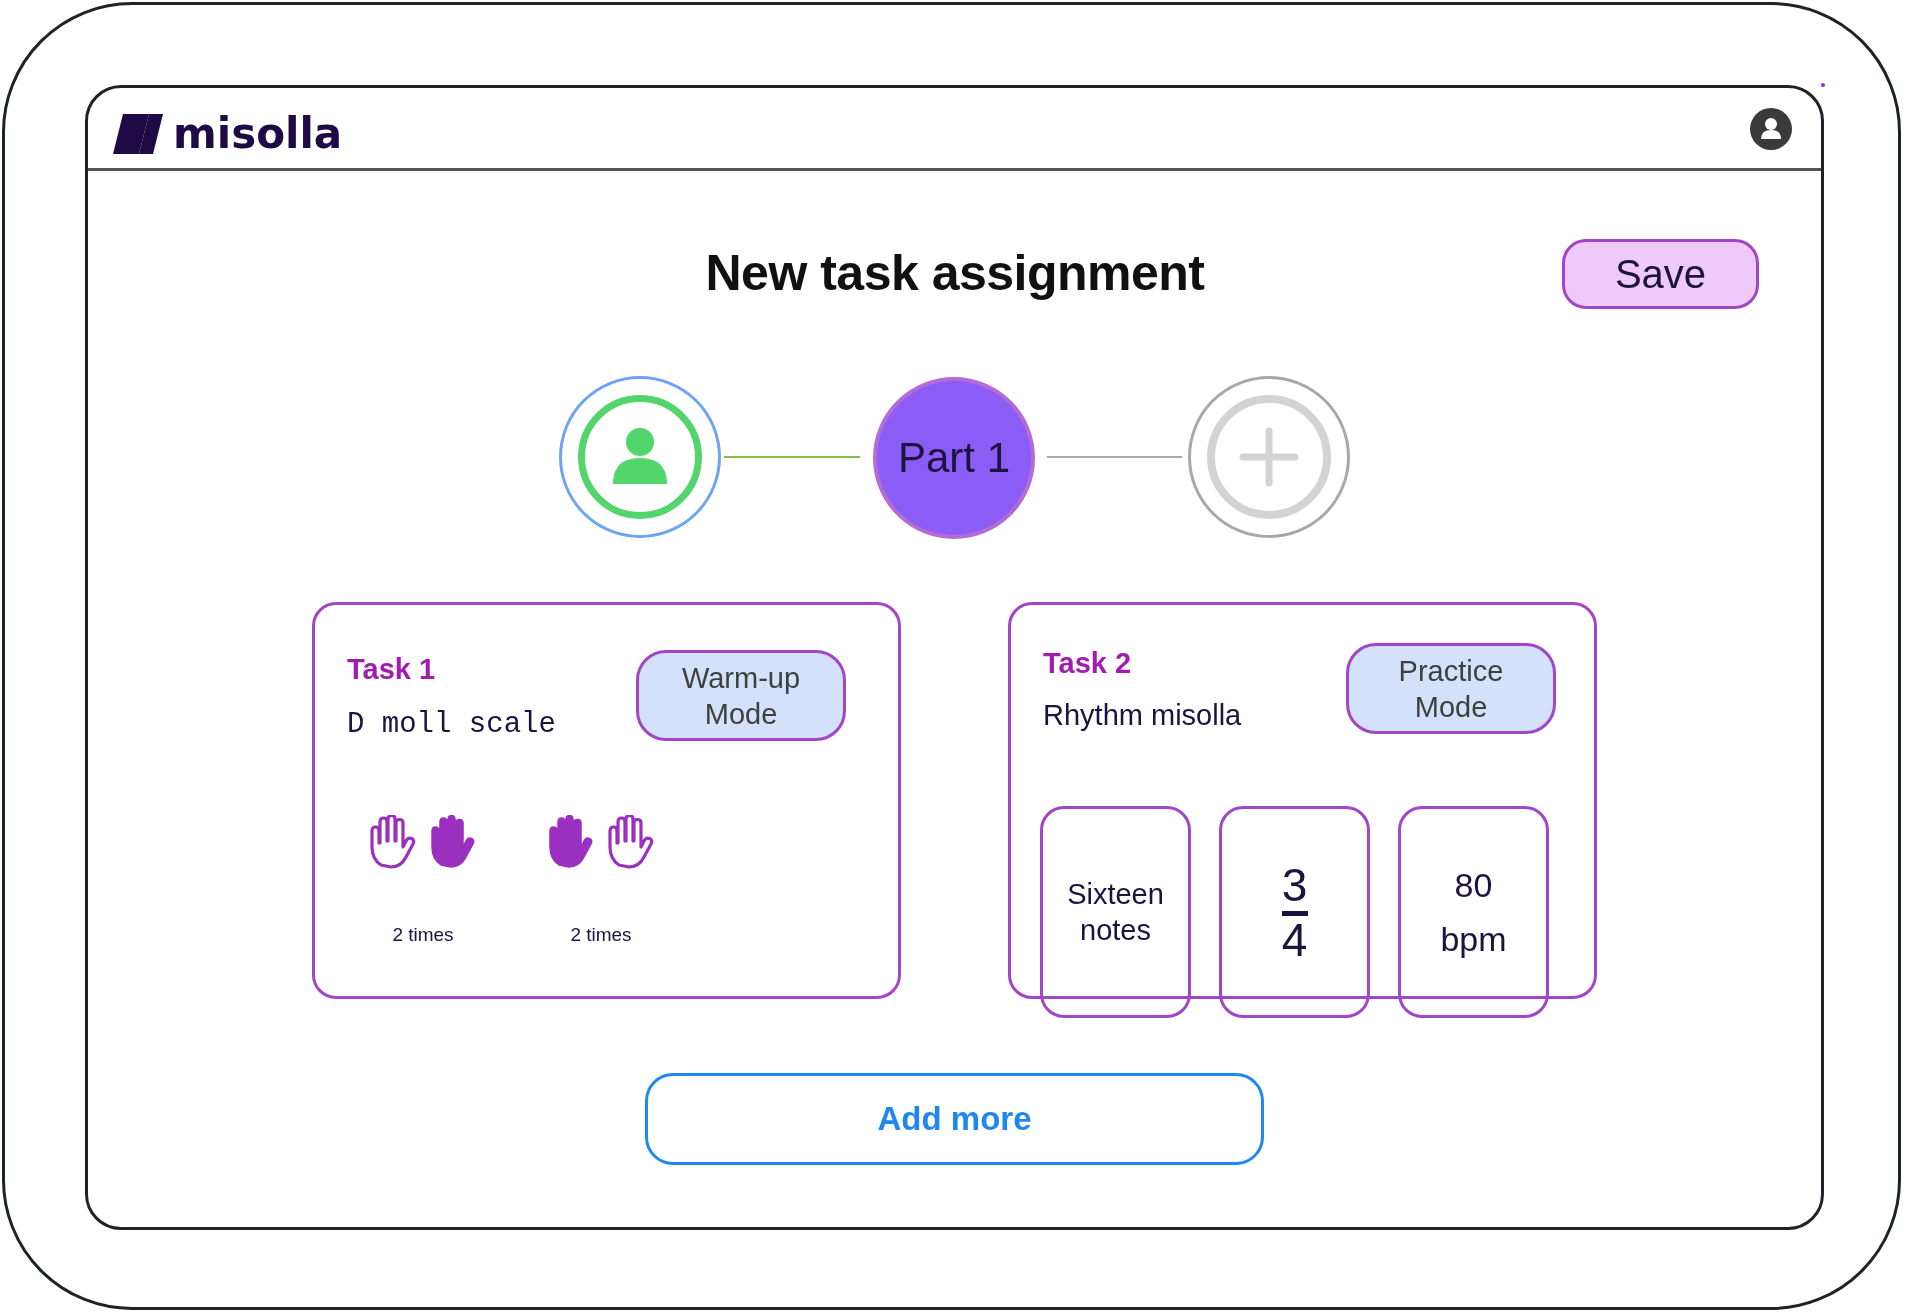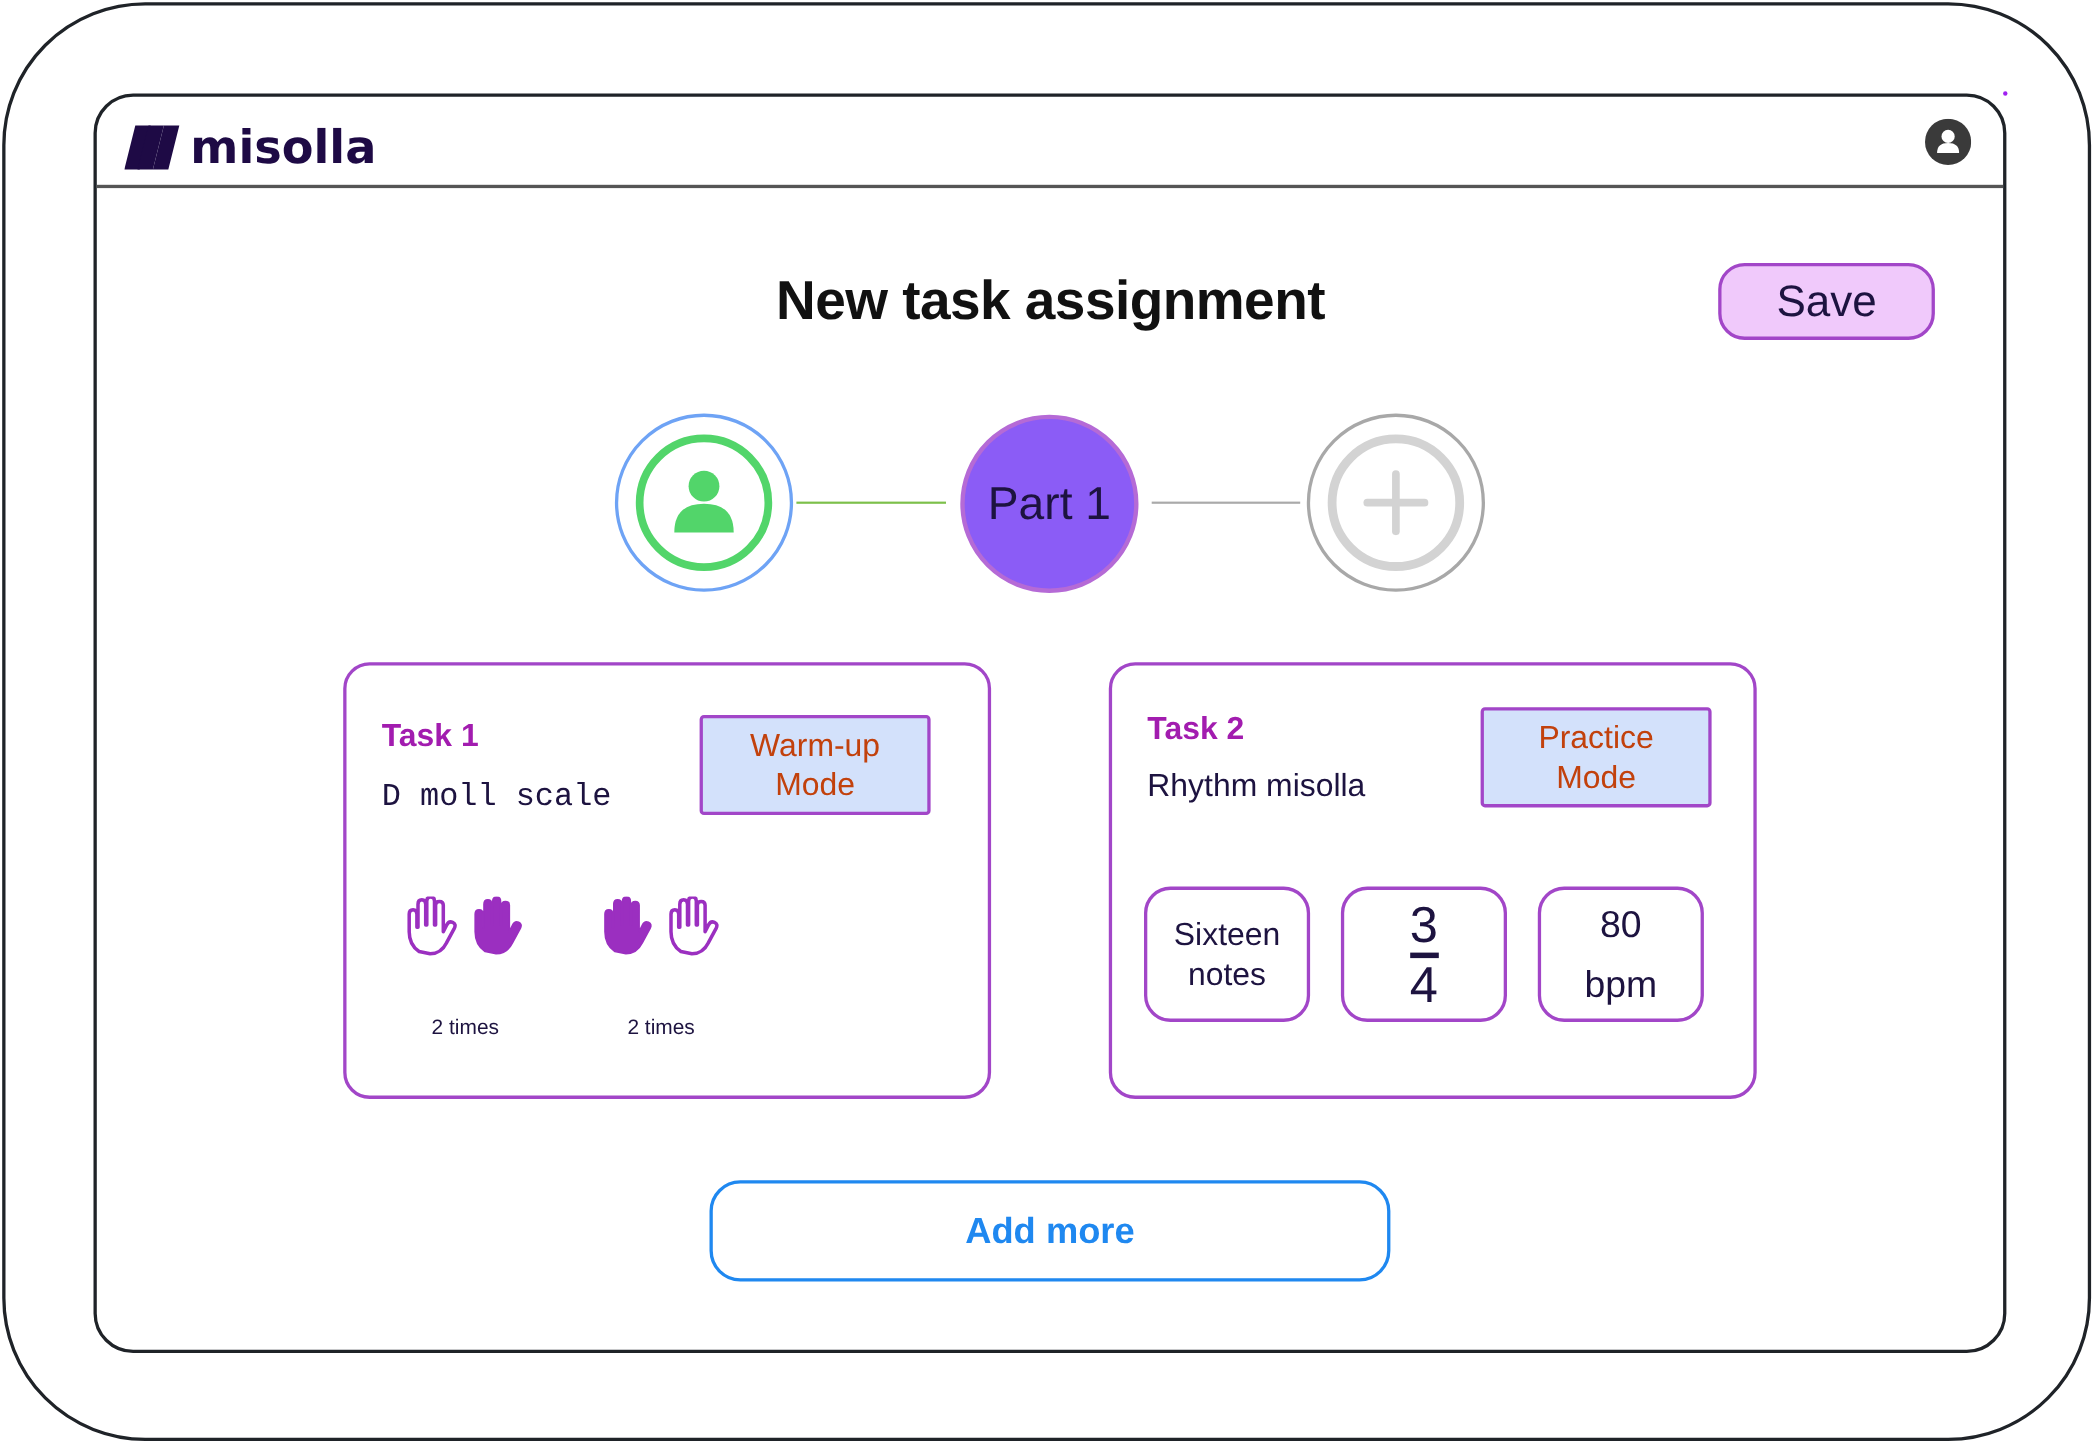--- a/index.html
+++ b/index.html
@@ -22,26 +22,26 @@
   .step-3 { left:1188px; top:376px; border:3px solid #a8a8a8; background:#fff; }
   .step-3 .inner { width:124px; height:124px; border-radius:50%; border:8px solid #d3d3d3; box-sizing:border-box; display:flex; align-items:center; justify-content:center; }
   .connector { height:2px; top:456px; }
   .conn-1 { left:724px; width:136px; background:#7dc04b; }
   .conn-2 { left:1047px; width:135px; background:#aaaaaa; }
   .card { top:602px; width:589px; height:397px; box-sizing:border-box; border:3px solid #a246c8; border-radius:24px; background:#fff; }
   .card-1 { left:312px; }
   .card-2 { left:1008px; }
   .task-label { position:absolute; font-size:29px; font-weight:bold; color:#a21caf; }
   .task-sub { position:absolute; font-size:29px; color:#1d1340; }
-  .mode-badge { position:absolute; width:210px; height:91px; box-sizing:border-box; background:#d3e1fb; border:3px solid #a246c8; border-radius:4px; display:flex; align-items:center; justify-content:center; text-align:center; font-size:29px; line-height:36px; color:#c2410c; cursor:pointer; }
+  .mode-badge { position:absolute; width:210px; height:91px; box-sizing:border-box; background:#d3e1fb; border:3px solid #a246c8; border-radius:30px; display:flex; align-items:center; justify-content:center; text-align:center; font-size:29px; line-height:36px; color:#404040; cursor:pointer; }
   .hand-group { position:absolute; top:210px; width:120px; display:flex; flex-direction:column; align-items:center; }
   .hands { display:flex; gap:12px; }
   .hand { width:48px; height:54px; }
   .times { margin-top:55px; font-size:19px; color:#1d1340; white-space:nowrap; }
-  .param-box { position:absolute; top:201px; width:151px; height:123px; box-sizing:border-box; border:3px solid #a246c8; border-radius:24px; display:flex; flex-direction:column; align-items:center; justify-content:center; text-align:center; color:#1d1340; }
+  .param-box { position:absolute; top:201px; width:151px; height:212px; box-sizing:border-box; border:3px solid #a246c8; border-radius:24px; display:flex; flex-direction:column; align-items:center; justify-content:center; text-align:center; color:#1d1340; }
   .param-text { font-size:29px; line-height:36px; white-space:pre-line; }
   .param-bpm { font-size:34px; line-height:54px; white-space:pre-line; }
   .frac { display:flex; flex-direction:column; align-items:center; font-size:46px; line-height:44px; }
   .frac-bar { width:26px; height:5px; background:#1d1340; margin:4px 0 2px; }
   .add-more { left:645px; top:1073px; width:619px; height:92px; box-sizing:border-box; border:3px solid #1f88f0; border-radius:28px; display:flex; align-items:center; justify-content:center; font-size:33px; font-weight:bold; color:#1f88f0; background:#fff; cursor:pointer; }
   .dot { left:1821px; top:83px; width:4px; height:4px; border-radius:50%; background:#a020f0; }
 </style>
 </head>
 <body>
 

